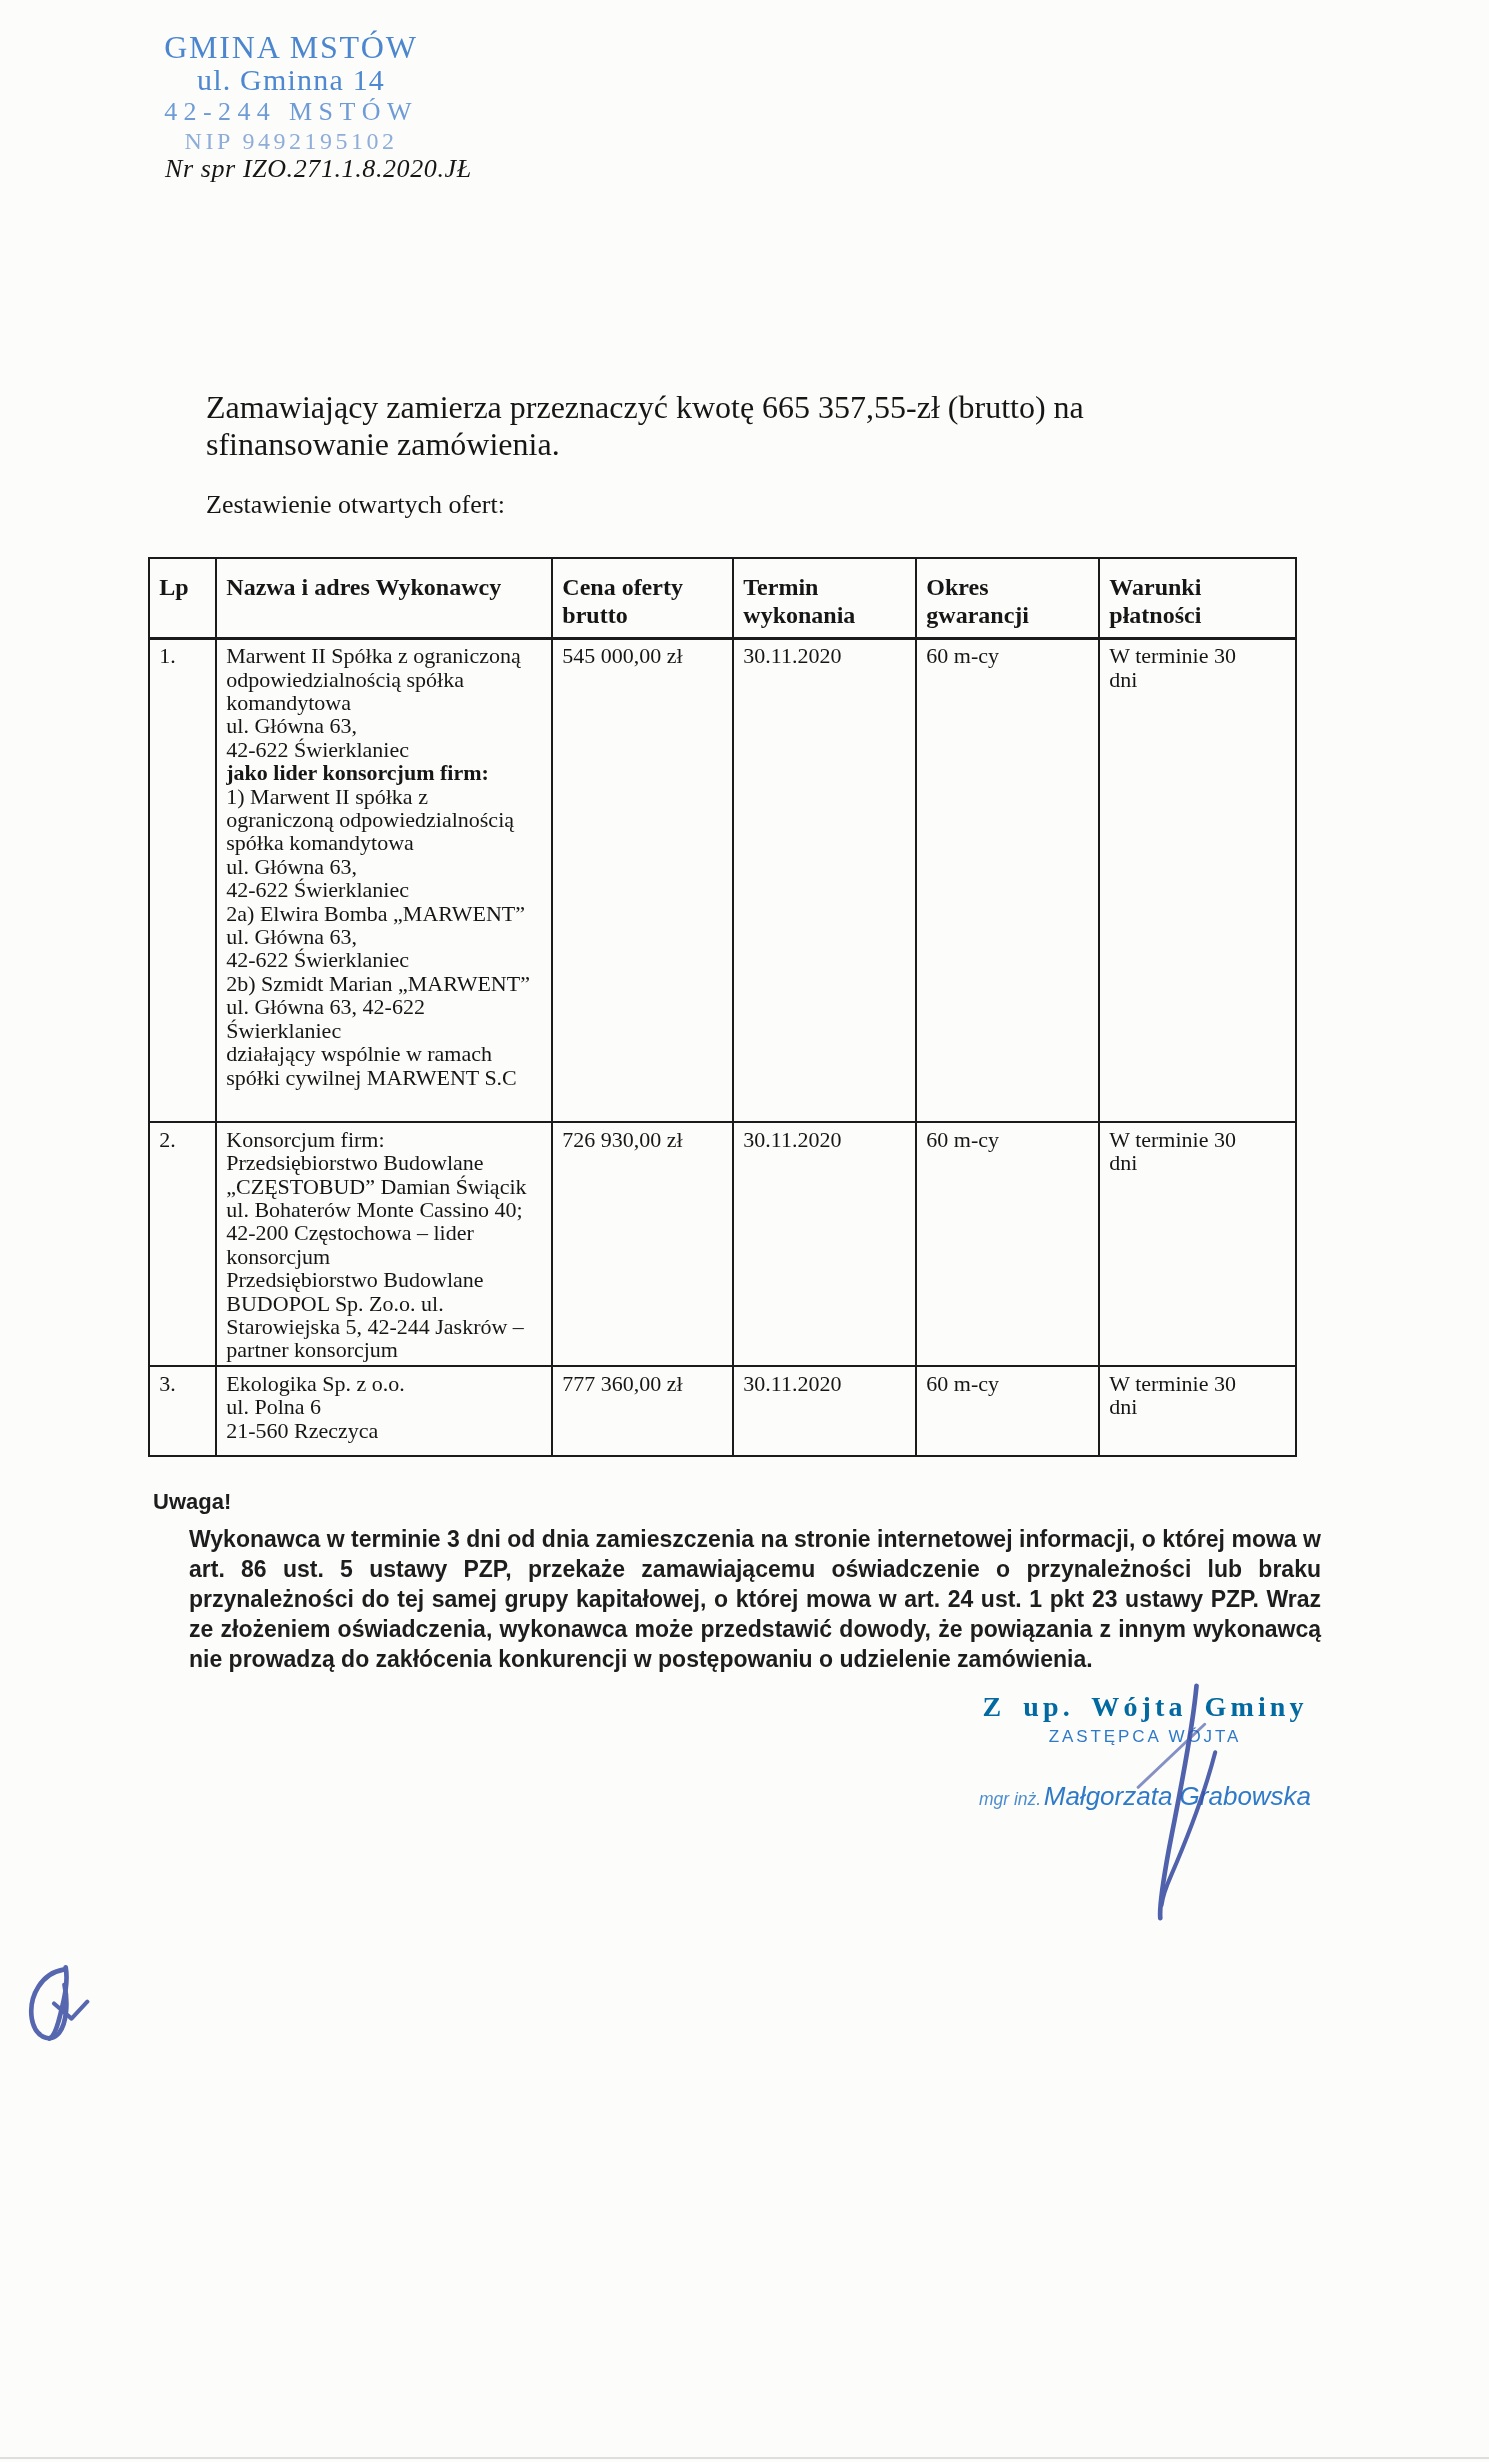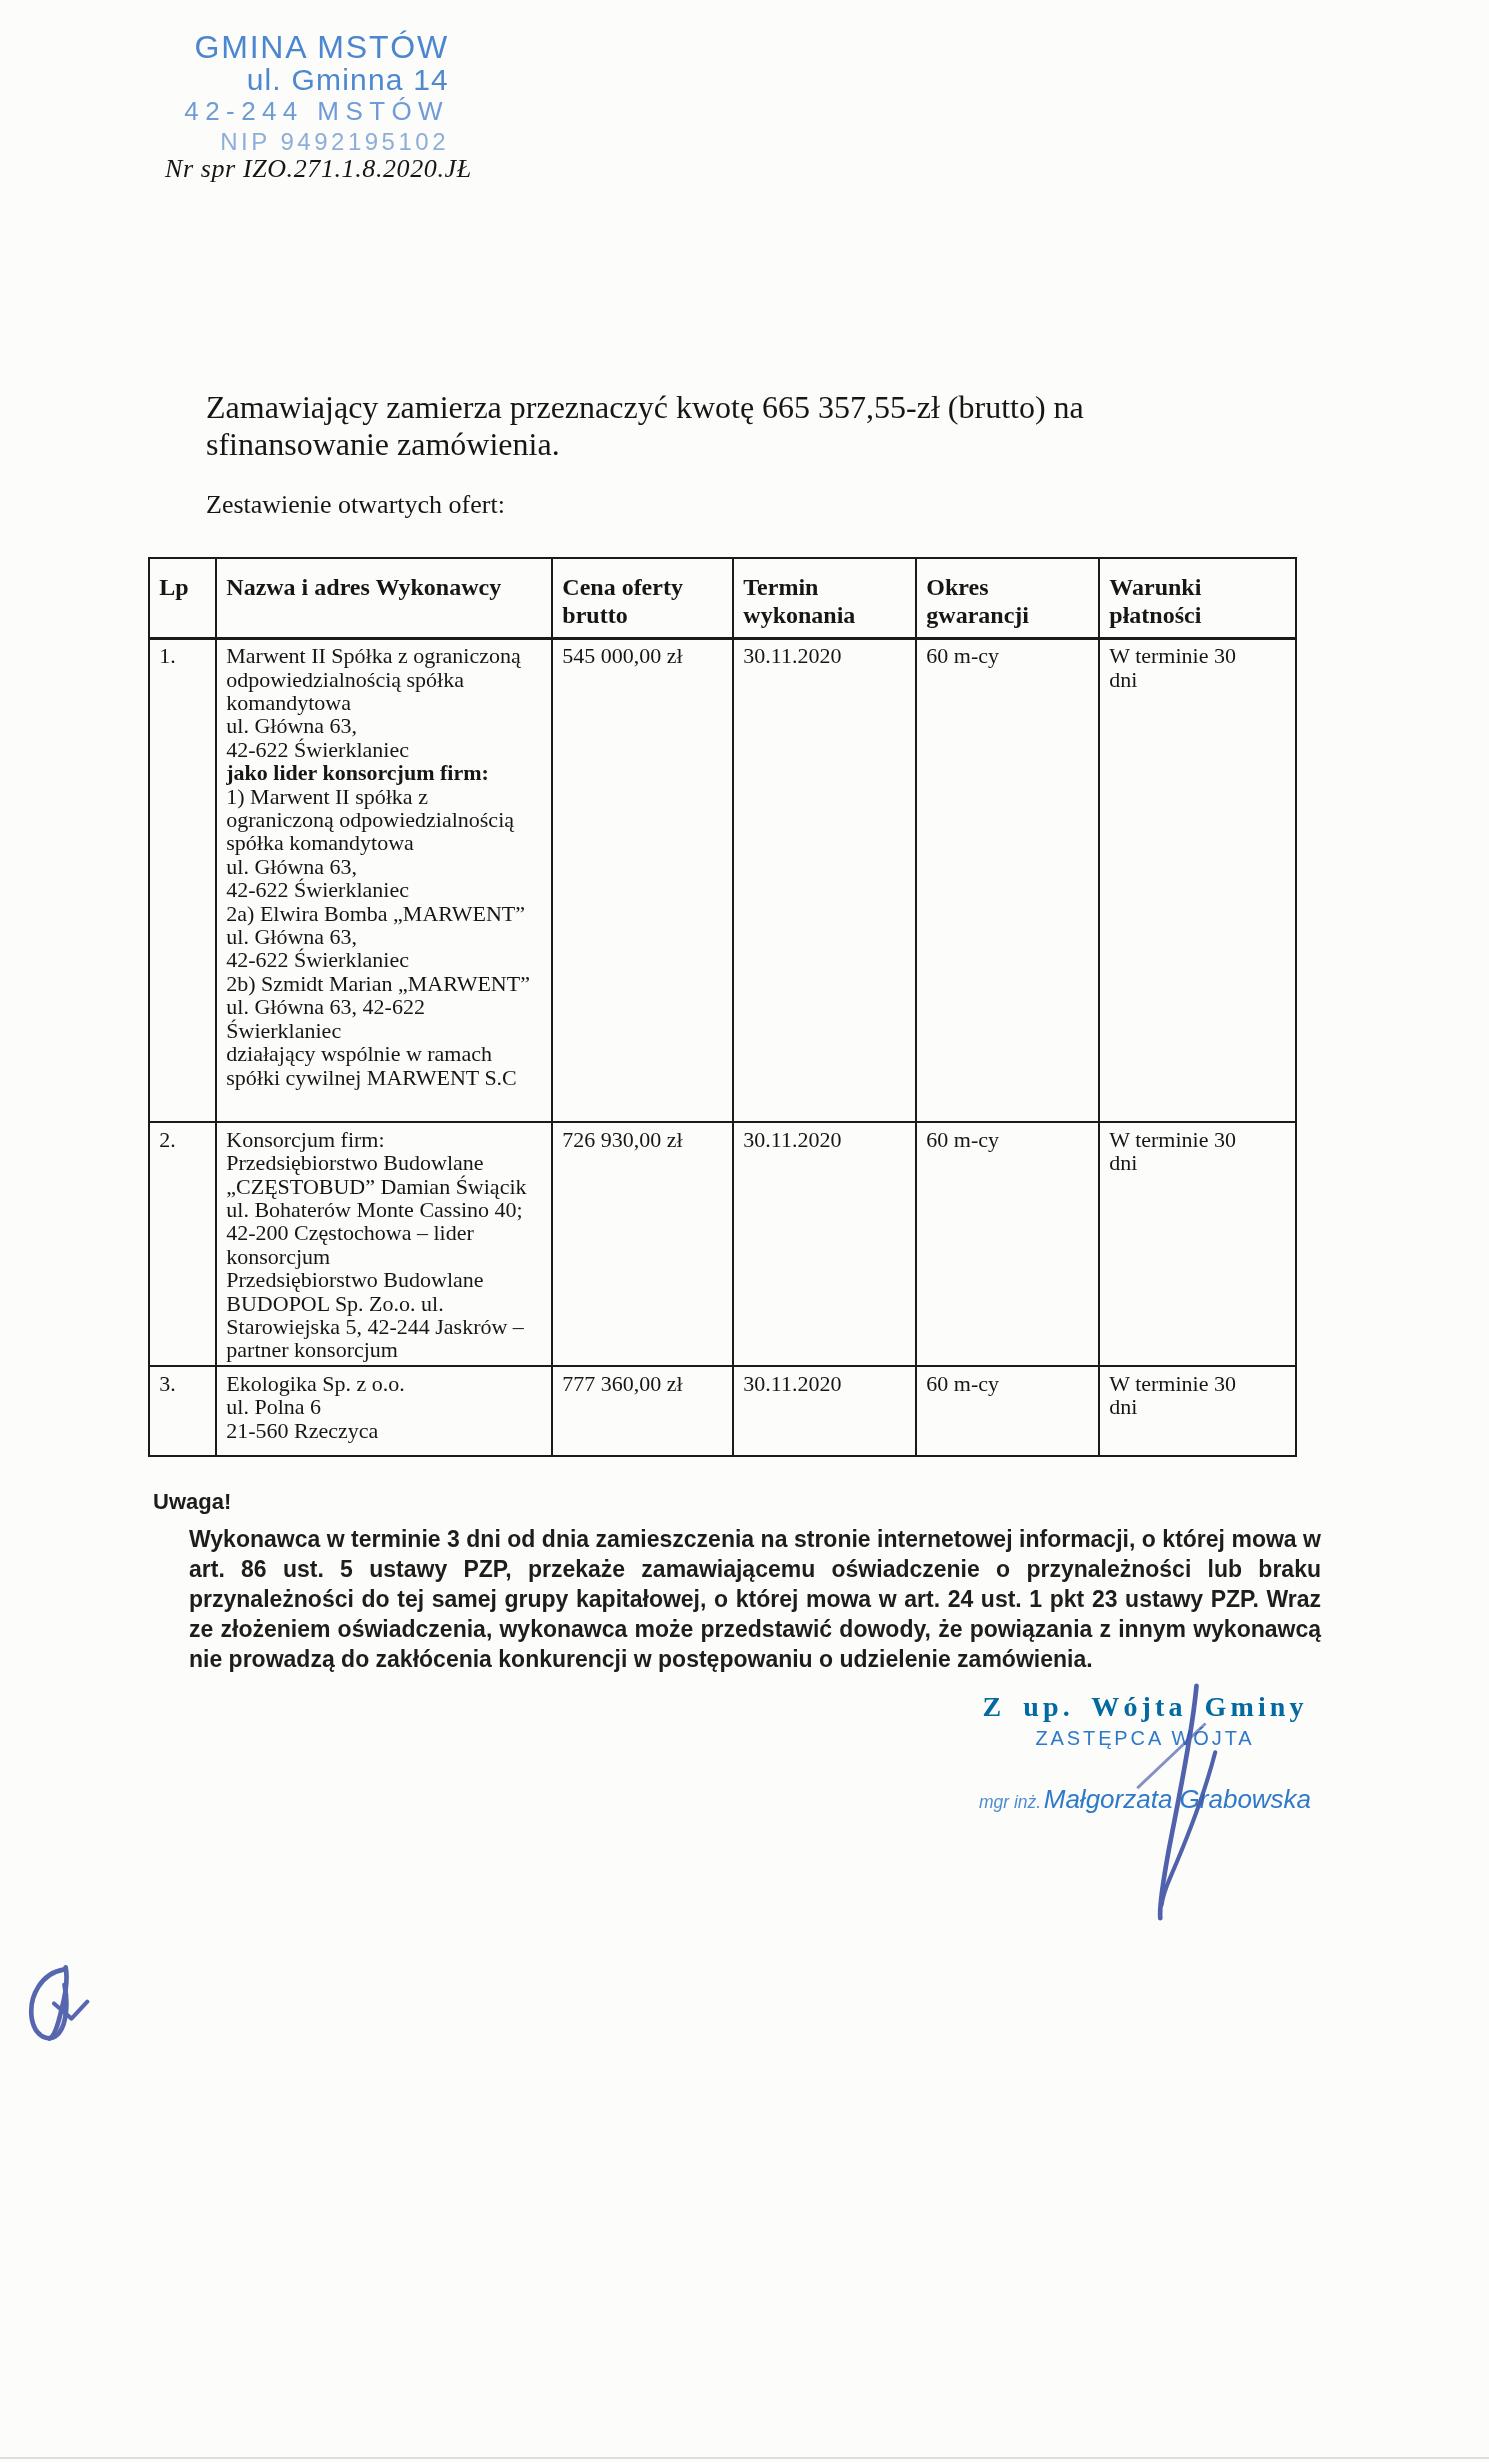--- a/index.html
+++ b/index.html
@@ -8,23 +8,23 @@
     width:1490px;height:2462px;
     background:#fcfcfa;
     overflow:hidden;
     font-family:"Liberation Serif", serif;
     color:#161616;
   }
   .bold{font-weight:bold;}
 
   
   .stamp{
-    position:absolute;left:151px;top:30px;width:298px;
-    text-align:right;
-    font-family:Liberation Sans, sans-serif;
+    position:absolute;left:142px;top:30px;width:298px;
+    text-align:center;
+    font-family:Liberation Serif, serif;
     user-select:none;
   }
   .stamp-l1{font-size:32px;color:#4b86cf;letter-spacing:1.8px;line-height:34px;}
   .stamp-l2{font-size:30px;color:#4d88d0;letter-spacing:1.2px;line-height:32px;}
   .stamp-l3{font-size:26px;color:#6f9cd6;letter-spacing:6.4px;line-height:31px;}
   .stamp-l4{font-size:24px;color:#8fadd9;letter-spacing:3.5px;line-height:29px;}
 
   .case-no{
     position:absolute;left:165px;top:154px;
     font-size:26px;font-style:italic;letter-spacing:0.6px;
@@ -86,21 +86,21 @@
     position:absolute;left:952px;top:1691px;width:386px;
     text-align:center;user-select:none;
   }
   .sig1{
     font-family:"Liberation Serif", serif;font-weight:bold;
     font-size:28px;color:#0369a1;letter-spacing:4.1px;word-spacing:7px;
   }
   .sig2{
     margin-top:3.5px;
     font-family:"Liberation Sans", sans-serif;
-    font-size:20px;color:#2e79c8;letter-spacing:2.9px;
+    font-size:17px;color:#2e79c8;letter-spacing:2.9px;
   }
   .sig3{
     margin-top:34px;
     font-family:"Liberation Sans", sans-serif;
     font-style:italic;color:#2e7ac9;
   }
   .sig3a{font-size:17.5px;opacity:.85;}
   .sig3b{font-size:26px;}
 
   

